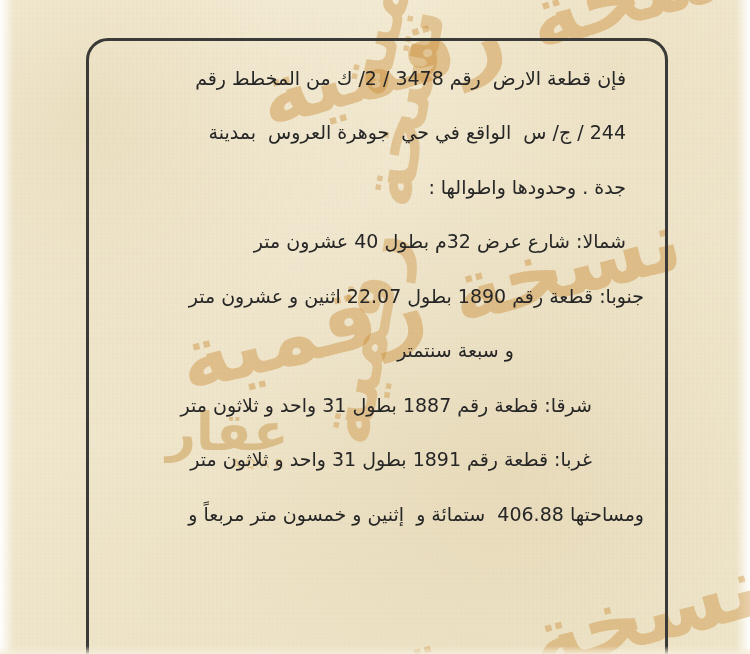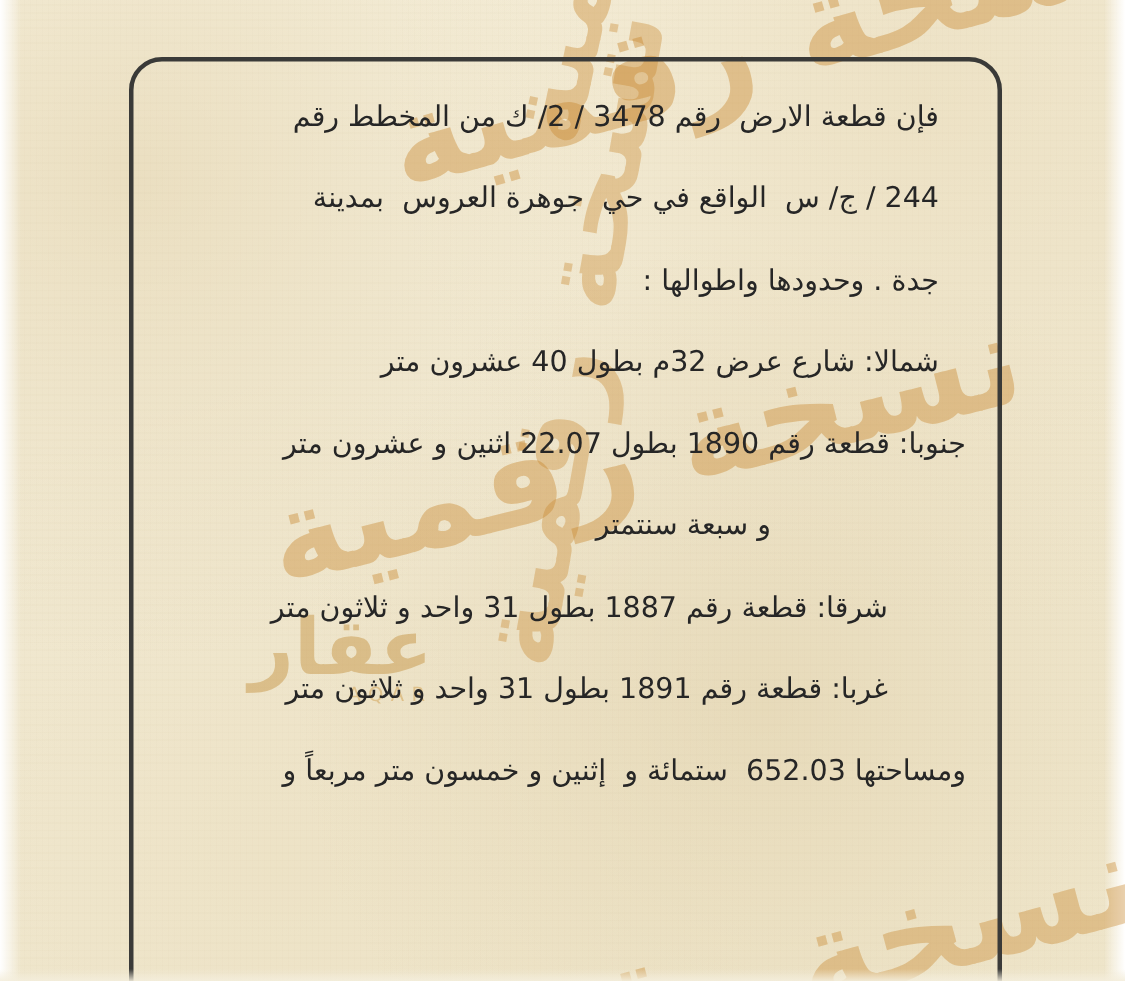--- a/index.html
+++ b/index.html
@@ -187,18 +187,18 @@
 
   <div class="doc-body">
     <p class="doc-line indent-1">فإن قطعة الارض  رقم 3478 / 2/ ك من المخطط رقم</p>
     <p class="doc-line indent-1">244 / ج/ س  الواقع في حي  جوهرة العروس  بمدينة</p>
     <p class="doc-line indent-1">جدة . وحدودها واطوالها :</p>
     <p class="doc-line indent-1">شمالا: شارع عرض 32م بطول 40 عشرون متر</p>
     <p class="doc-line tight">جنوبا: قطعة رقم 1890 بطول 22.07 اثنين و عشرون متر</p>
     <p class="doc-line indent-4">و سبعة سنتمتر</p>
     <p class="doc-line indent-2">شرقا: قطعة رقم 1887 بطول 31 واحد و ثلاثون متر</p>
     <p class="doc-line indent-2">غربا: قطعة رقم 1891 بطول 31 واحد و ثلاثون متر</p>
-    <p class="doc-line">ومساحتها 652.03  ستمائة و  إثنين و خمسون متر مربعاً و</p>
+    <p class="doc-line">ومساحتها 406.88  ستمائة و  إثنين و خمسون متر مربعاً و</p>
 
   </div>
 
   <div class="bottom-fade"></div>
 </div>
 
 </body></html>

